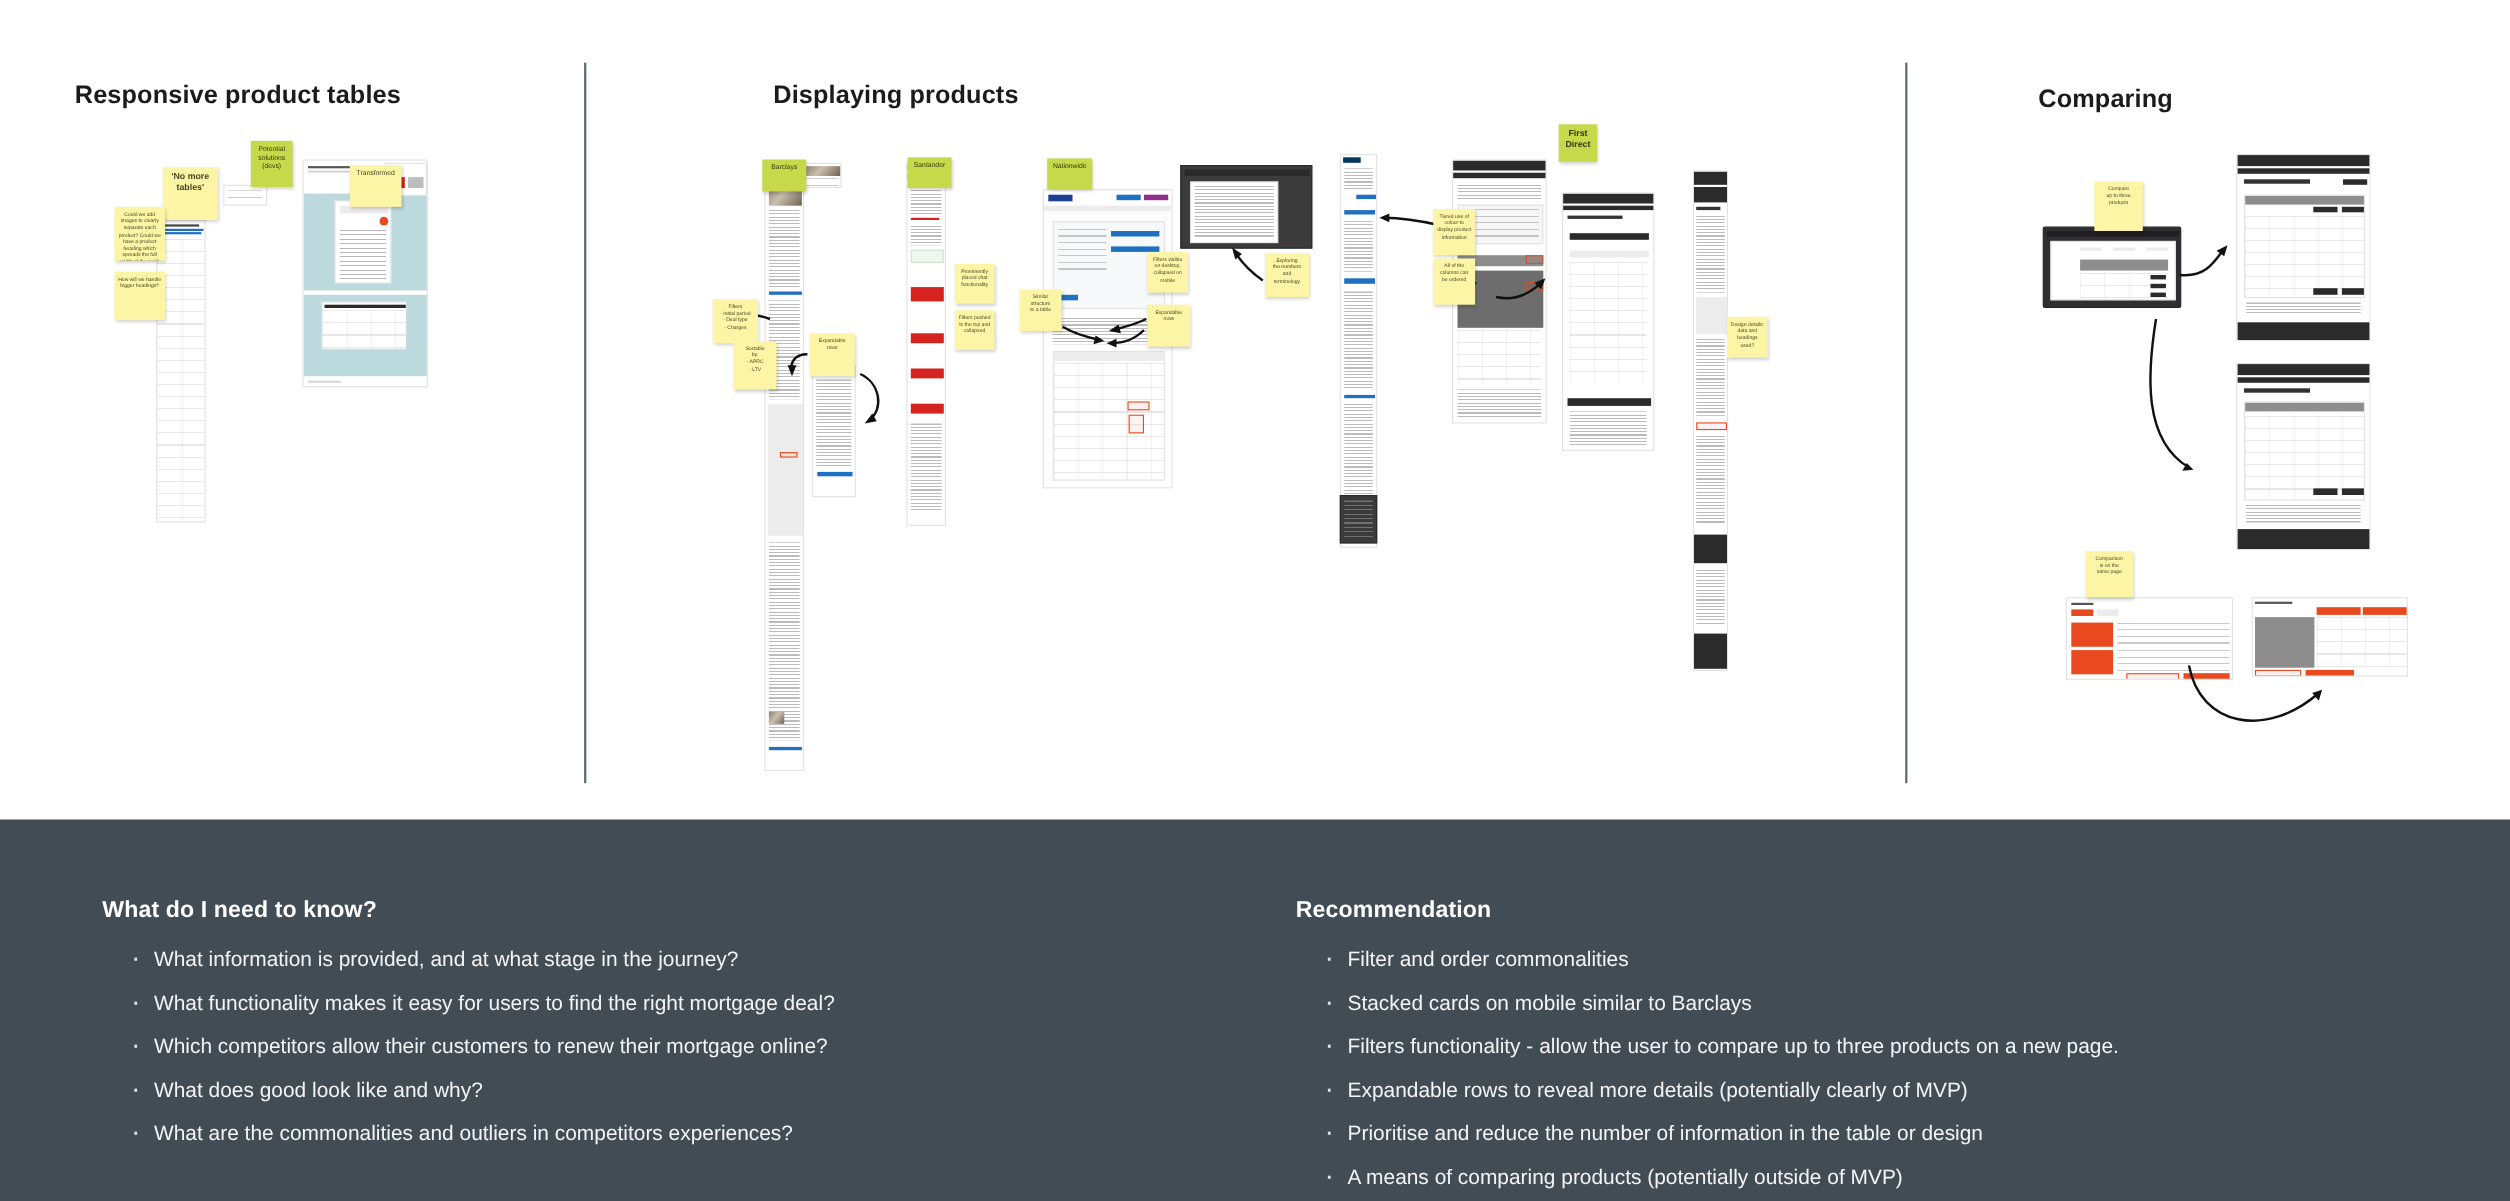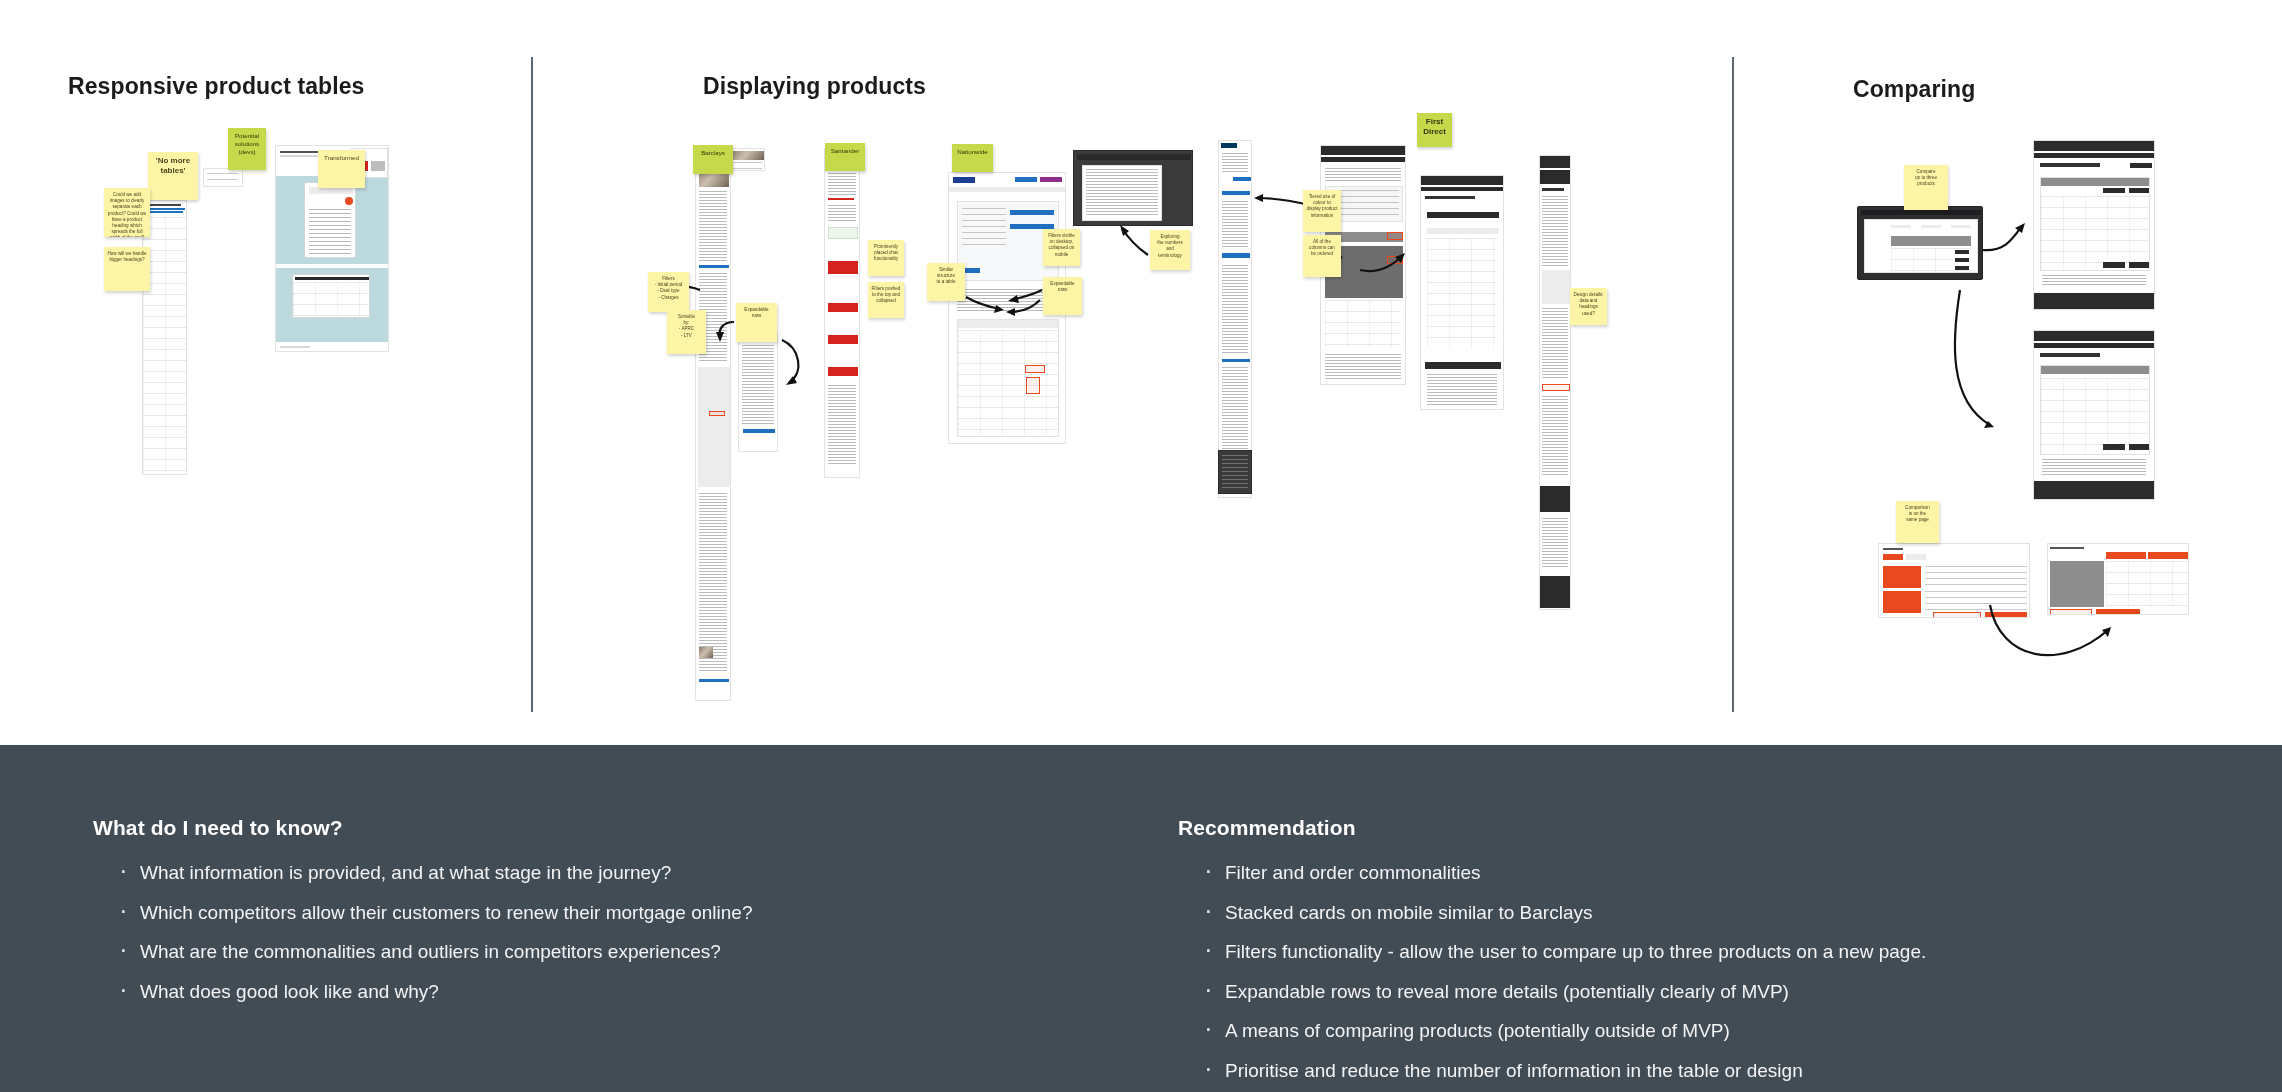--- a/index.html
+++ b/index.html
@@ -470,31 +470,32 @@
 is on the
 same page</div>
 </div>
 
 <div class="summary">
 
   <div class="sum-col" id="sum-left">
     <div class="sum-head">What do I need to know?</div>
     <ul class="sum-list">
       <li>What information is provided, and at what stage in the journey?</li>
+      <li>What functionality makes it easy for users to find the right mortgage deal?</li>
       <li>Which competitors allow their customers to renew their mortgage online?</li>
+      <li>What does good look like and why?</li>
       <li>What are the commonalities and outliers in competitors experiences?</li>
-      <li>What does good look like and why?</li>
     </ul>
   </div>
 
   <div class="sum-col" id="sum-right">
     <div class="sum-head">Recommendation</div>
     <ul class="sum-list">
       <li>Filter and order commonalities</li>
       <li>Stacked cards on mobile similar to Barclays</li>
       <li>Filters functionality - allow the user to compare up to three products on a new page.</li>
       <li>Expandable rows to reveal more details (potentially clearly of MVP)</li>
+      <li>Prioritise and reduce the number of information in the table or design</li>
       <li>A means of comparing products (potentially outside of MVP)</li>
-      <li>Prioritise and reduce the number of information in the table or design</li>
     </ul>
   </div>
 
 </div>
 
 </body></html>

